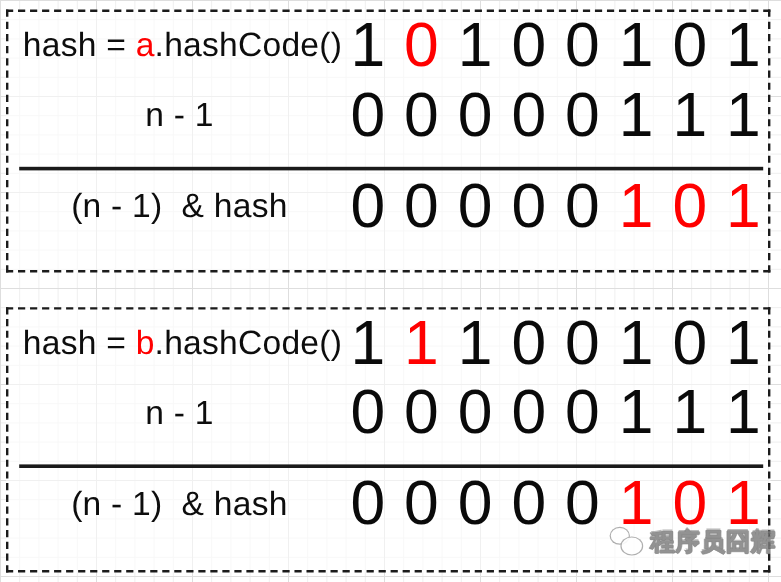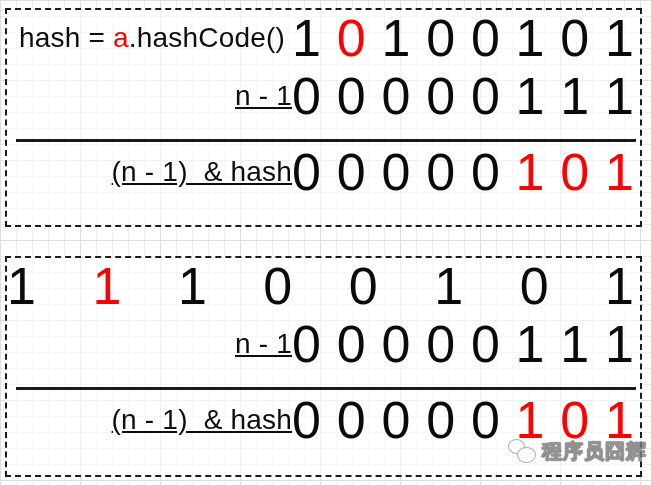--- a/index.html
+++ b/index.html
@@ -37,21 +37,21 @@
 
   .label {
     width: 285px;
     flex: 0 0 285px;
     font-size: 28px;
     color: #0d0d0d;
     white-space: pre;
     letter-spacing: 0.2px;
   }
   .label.left   { text-align: left; padding-left: 12px; box-sizing: border-box; }
-  .label.center { text-align: right; text-decoration: underline; }
+  .label.center { text-align: center; }
 
   .bits {
     flex: 1 1 auto;
     display: flex;
     justify-content: space-between;
     align-items: center;
     padding-right: 6px;
   }
   .bit {
     font-size: 52px;
@@ -145,20 +145,21 @@
           <span class="bit">0</span>
           <span class="bit red">1</span>
           <span class="bit red">0</span>
           <span class="bit red">1</span>
         </div>
     </div>
   </section>
 
   <section class="hash-box box-b">
     <div class="row row-1">
+      <div class="label left"><span>hash = </span><span class="red">b</span><span>.hashCode()</span></div>
       <div class="bits">
           <span class="bit">1</span>
           <span class="bit red">1</span>
           <span class="bit">1</span>
           <span class="bit">0</span>
           <span class="bit">0</span>
           <span class="bit">1</span>
           <span class="bit">0</span>
           <span class="bit">1</span>
         </div>

